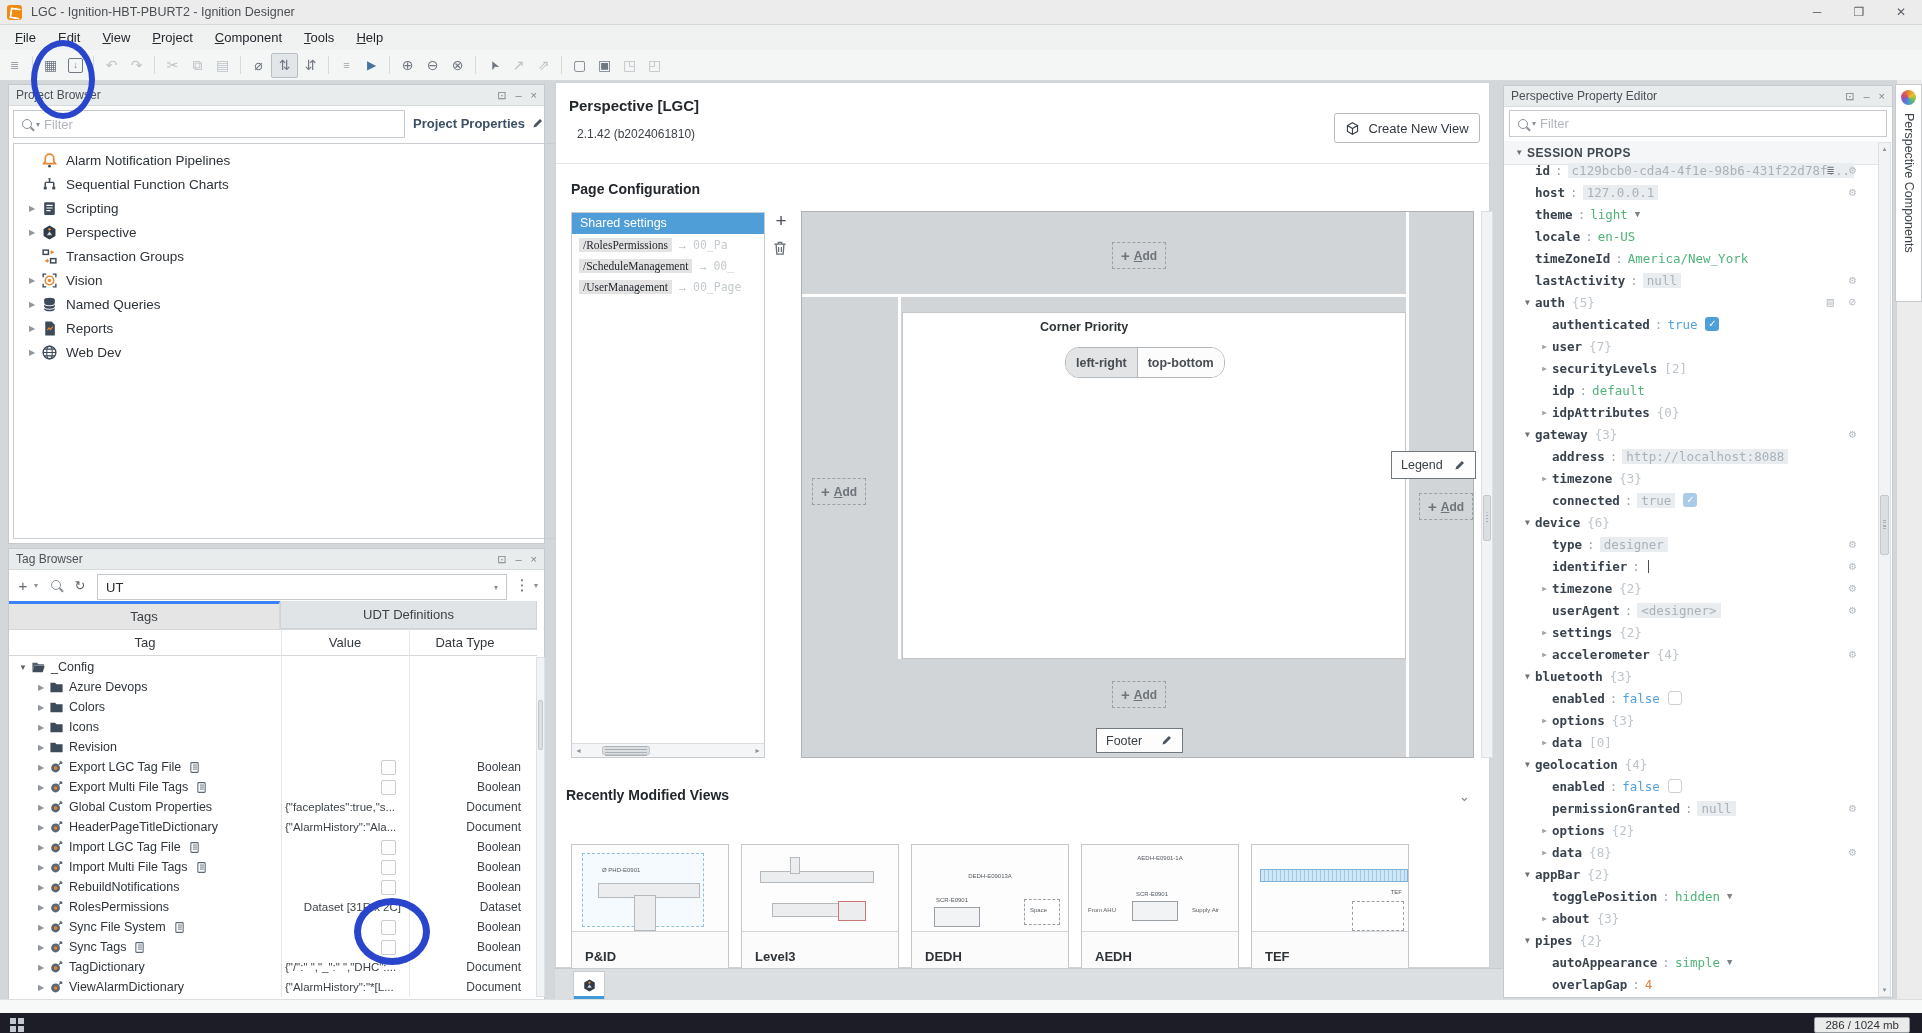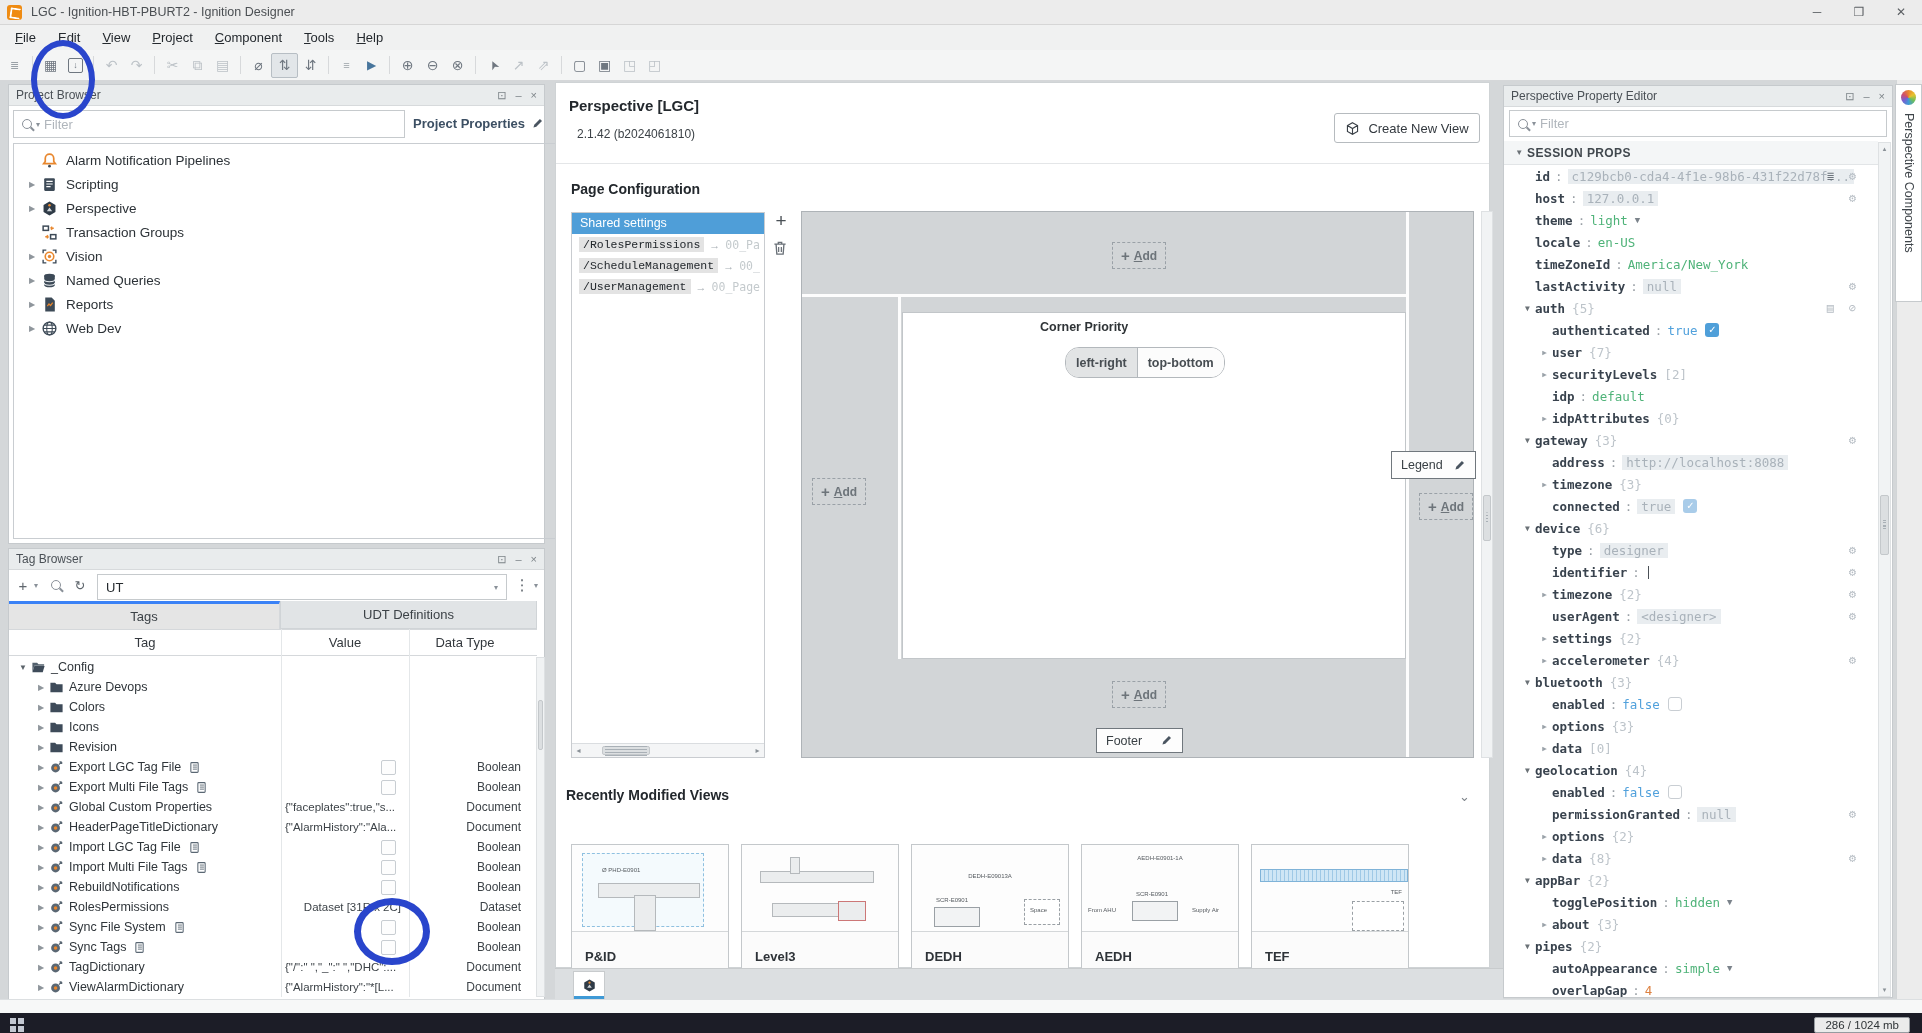--- a/index.html
+++ b/index.html
@@ -82,21 +82,21 @@
   .h1{position:absolute;font-size:15px;font-weight:bold;color:#23282d}
   .h2{position:absolute;font-size:14px;font-weight:bold;color:#23282d}
   .version{position:absolute;font-size:12px;color:#3c4247}
   .btn-create{position:absolute;left:778px;top:30px;width:146px;height:30px;border:1px solid #b6bbbf;border-radius:3px;
               background:#fff;display:flex;align-items:center;justify-content:center;gap:8px;font-size:13px;color:#33393f}
   .btn-create .bicon{width:15px;height:15px}
   .divider{position:absolute;left:0;width:100%;height:1px;background:#e4e6e8}
   .pagelist{position:absolute;left:15px;top:129px;width:194px;height:546px;border:1px solid #c9ccd0;box-sizing:border-box;overflow:hidden}
   .pg-sel{height:21px;line-height:21px;background:#4f9ed8;color:#fff;font-size:12.5px;padding-left:8px}
   .pg-row{height:21px;display:flex;align-items:center;padding-left:7px;white-space:nowrap;overflow:hidden}
-  .pg-chip{background:#e3e3e3;font-family:Liberation Mono, monospace;font-size:11.5px;color:#23282d;padding:1px 4px}
+  .pg-chip{background:#e3e3e3;font-family:Liberation Serif, serif;font-size:11.5px;color:#23282d;padding:1px 4px}
   .pg-arrow{color:#a6adb3;font-size:11px;margin:0 5px;flex:none}
   .pg-tgt{font-family:"DejaVu Sans Mono",monospace;font-size:11.5px;color:#c4cacd}
   .icon-plus{position:absolute;left:214px;top:127px;width:22px;height:22px;font-size:19px;color:#4a5056;
              display:flex;align-items:center;justify-content:center}
   .icon-trash{position:absolute;left:215px;top:156px;width:18px;height:18px}
   .hscroll{position:absolute;left:0;right:0;bottom:0;height:13px;background:#f4f5f6;border-top:1px solid #dadde0}
   .hArrow{position:absolute;top:0;bottom:0;width:13px;display:flex;align-items:center;justify-content:center;font-size:8px;color:#8a9197}
 
   
   .canvas{position:absolute;left:245px;top:128px;width:673px;height:547px;background:#d2d5d7;border:1px solid #aeb3b7;box-sizing:border-box}
@@ -252,20 +252,32 @@
       <div class="pb-row" data-name="project-item-alarm-notification-pipelines">
         <span class="exp" data-name="expander-icon"></span>
         <span class="ticon" data-name="bell-icon">
           <svg viewBox="0 0 16 16">
             <path d="M8 2a4 4 0 0 1 4 4v3l1.5 2h-11L4 9V6a4 4 0 0 1 4-4z" fill="none" stroke="#e8872e" stroke-width="1.6"></path>
             <circle cx="8" cy="13.4" r="1.3" fill="#3d4a57"></circle>
           </svg>
         </span>
         <span data-name="project-item-label">Alarm Notification Pipelines</span>
       </div>
+      <div class="pb-row" data-name="project-item-sequential-function-charts">
+        <span class="exp" data-name="expander-icon"></span>
+        <span class="ticon" data-name="sfc-icon">
+          <svg viewBox="0 0 16 16">
+            <path d="M8 3v3M4 6h8M4 6v4M12 6v4" stroke="#3d4a57" stroke-width="1.4" fill="none"></path>
+            <path d="M8 4.2L6.6 2h2.8z" fill="#3d4a57"></path>
+            <rect x="2.6" y="10" width="2.8" height="2.6" fill="#3d4a57"></rect>
+            <rect x="10.6" y="10" width="2.8" height="2.6" fill="#3d4a57"></rect>
+          </svg>
+        </span>
+        <span data-name="project-item-label">Sequential Function Charts</span>
+      </div>
       <div class="pb-row" data-name="project-item-scripting">
         <span class="exp" data-name="expander-icon">▶</span>
         <span class="ticon" data-name="script-icon">
           <svg viewBox="0 0 16 16">
             <rect x="3" y="2" width="10" height="12" rx="1" fill="#3d4a57"></rect>
             <path d="M5 5h6M5 7.5h6M5 10h4" stroke="#fff" stroke-width="1.1"></path>
           </svg>
         </span>
         <span data-name="project-item-label">Scripting</span>
       </div>
@@ -796,21 +808,21 @@
   </div>
   <div class="filterbox" style="left:5px;top:24px;width:378px;height:27px" data-name="property-filter-input">
     <span class="mag" data-name="search-icon"></span>
     <span class="tinycaret" data-name="chevron-down-icon">▾</span>
     <span data-name="property-filter-placeholder">Filter</span>
   </div>
   <div class="pe-section" style="left:0;top:55px" data-name="session-props-section">
     <span class="pexp open" data-name="collapse-icon">▼</span>
     <span data-name="session-props-label">SESSION PROPS</span>
   </div>
-  <div class="pe-rows" style="left:0;top:79px;width:374px;height:832px" data-name="session-props-rows">
+  <div class="pe-rows" style="left:0;top:73px;width:374px;height:832px" data-name="session-props-rows">
       <div class="prop-row" data-name="prop-id" style="padding-left: 16px;">
         <span class="pexp " data-name="expander-icon"></span>
         <span class="pkey" data-name="prop-key">id</span>
         <span class="pcolon">:</span>
         <span class="pv-ghost" data-name="prop-value">c129bcb0-cda4-4f1e-98b6-431f22d78f...</span>
         <span class="rowic" data-name="menu-icon" style="right: 44px; color: rgb(109, 116, 124);">≣</span>
         <span class="rowic" data-name="gear-icon" style="right: 22px;">⚙</span>
       </div>
       <div class="prop-row" data-name="prop-host" style="padding-left: 16px;">
         <span class="pexp " data-name="expander-icon"></span>

